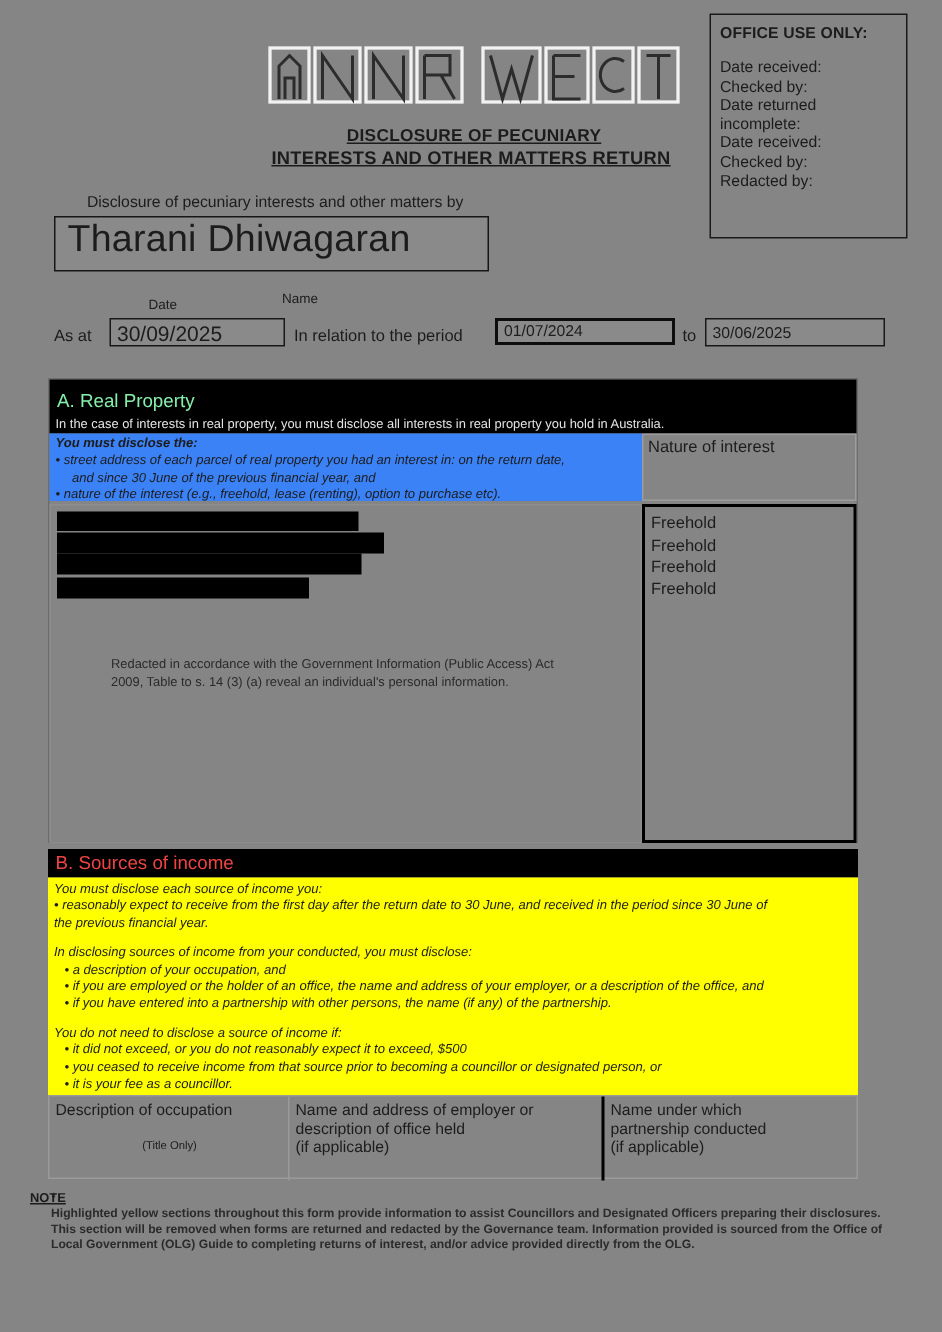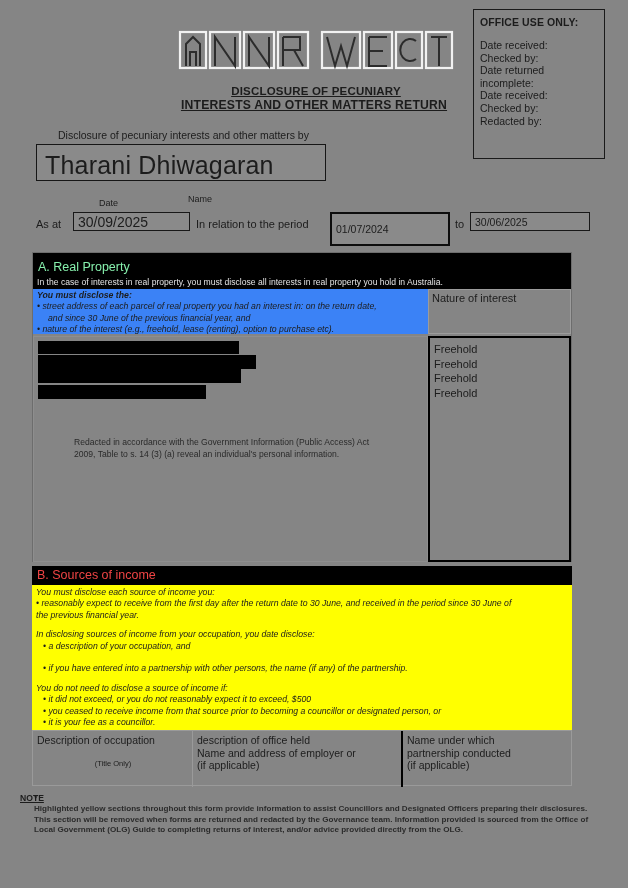--- a/index.html
+++ b/index.html
@@ -32,36 +32,36 @@
     text-align: center; font-weight: bold; font-size: 11.5px; line-height: 14px;
     text-decoration: underline; letter-spacing: .2px;
   }
   .doc-title .l2 { display: block; font-size: 12.2px; white-space: nowrap; margin-left: -4px; }
 
   
   .disclosure-by { position: absolute; left: 38px; top: 129px; font-size: 10.5px; padding-left: 20px; }
   .name-box {
     position: absolute; left: 36px; top: 144px; width: 290px; height: 37px;
     border: 1.6px solid #161616; background: #8a8a8a;
-    display: flex; align-items: flex-end; padding-left: 8px;
+    display: flex; align-items: flex-start; padding-left: 8px;
   }
   .name-box span { font-size: 25px; letter-spacing: .2px; }
 
   
   .lbl-date { position: absolute; left: 99px; top: 198px; font-size: 9px; }
   .lbl-name { position: absolute; left: 188px; top: 194px; font-size: 9px; }
   .asat { position: absolute; left: 36px; top: 218px; font-size: 11px; }
   .fld-asat {
     position: absolute; left: 73px; top: 212px; width: 117px; height: 19px;
     border: 1.6px solid #181818; background: #8a8a8a; font-size: 14px;
     display: flex; align-items: center; padding-left: 4px;
   }
   .inrel { position: absolute; left: 196px; top: 218px; font-size: 11px; }
   .fld-from {
-    position: absolute; left: 330px; top: 212px; width: 120px; height: 34px;
+    position: absolute; left: 330px; top: 212px; width: 120px; height: 18px;
     border: 2px solid #0d0d0d; background: #8a8a8a; font-size: 10.5px;
     display: flex; align-items: center; padding-left: 4px;
   }
   .to-lbl { position: absolute; left: 455px; top: 218px; font-size: 11px; }
   .fld-to {
     position: absolute; left: 470px; top: 212px; width: 120px; height: 19px;
     border: 1.6px solid #181818; background: #8a8a8a; font-size: 10.5px;
     display: flex; align-items: center; padding-left: 4px;
   }
 
@@ -230,41 +230,41 @@
   </div>
 
   <div class="secB-head">B. Sources of income</div>
   <div class="yellowB">
     <p>
       <span>You must disclose each source of income you:</span><br>
       <span>• reasonably expect to receive from the first day after the return date to 30 June, and received in the period since 30 June of</span><br>
       <span>the previous financial year.</span>
     </p>
     <p>
-      <span>In disclosing sources of income from your occupation, you date disclose:</span><br>
+      <span>In disclosing sources of income from your conducted, you must disclose:</span><br>
       <span class="bul">• a description of your occupation, and</span><br>
-      <br>
+      <span class="bul">• if you are employed or the holder of an office, the name and address of your employer, or a description of the office, and</span><br>
       <span class="bul">• if you have entered into a partnership with other persons, the name (if any) of the partnership.</span>
     </p>
     <p>
       <span>You do not need to disclose a source of income if:</span><br>
       <span class="bul">• it did not exceed, or you do not reasonably expect it to exceed, $500</span><br>
       <span class="bul">• you ceased to receive income from that source prior to becoming a councillor or designated person, or</span><br>
       <span class="bul">• it is your fee as a councillor.</span>
     </p>
   </div>
 
   <div class="tblB">
     <div class="colB colB1">
       <div>Description of occupation</div>
       <div class="title-only">(Title Only)</div>
     </div>
     <div class="colB colB2">
+      <div>Name and address of employer or</div>
       <div>description of office held</div>
-      <div>Name and address of employer or</div>
       <div>(if applicable)</div>
     </div>
     <div class="colB colB3">
       <div>Name under which</div>
       <div>partnership conducted</div>
       <div>(if applicable)</div>
     </div>
   </div>
 
   <div class="note-star">*</div>

